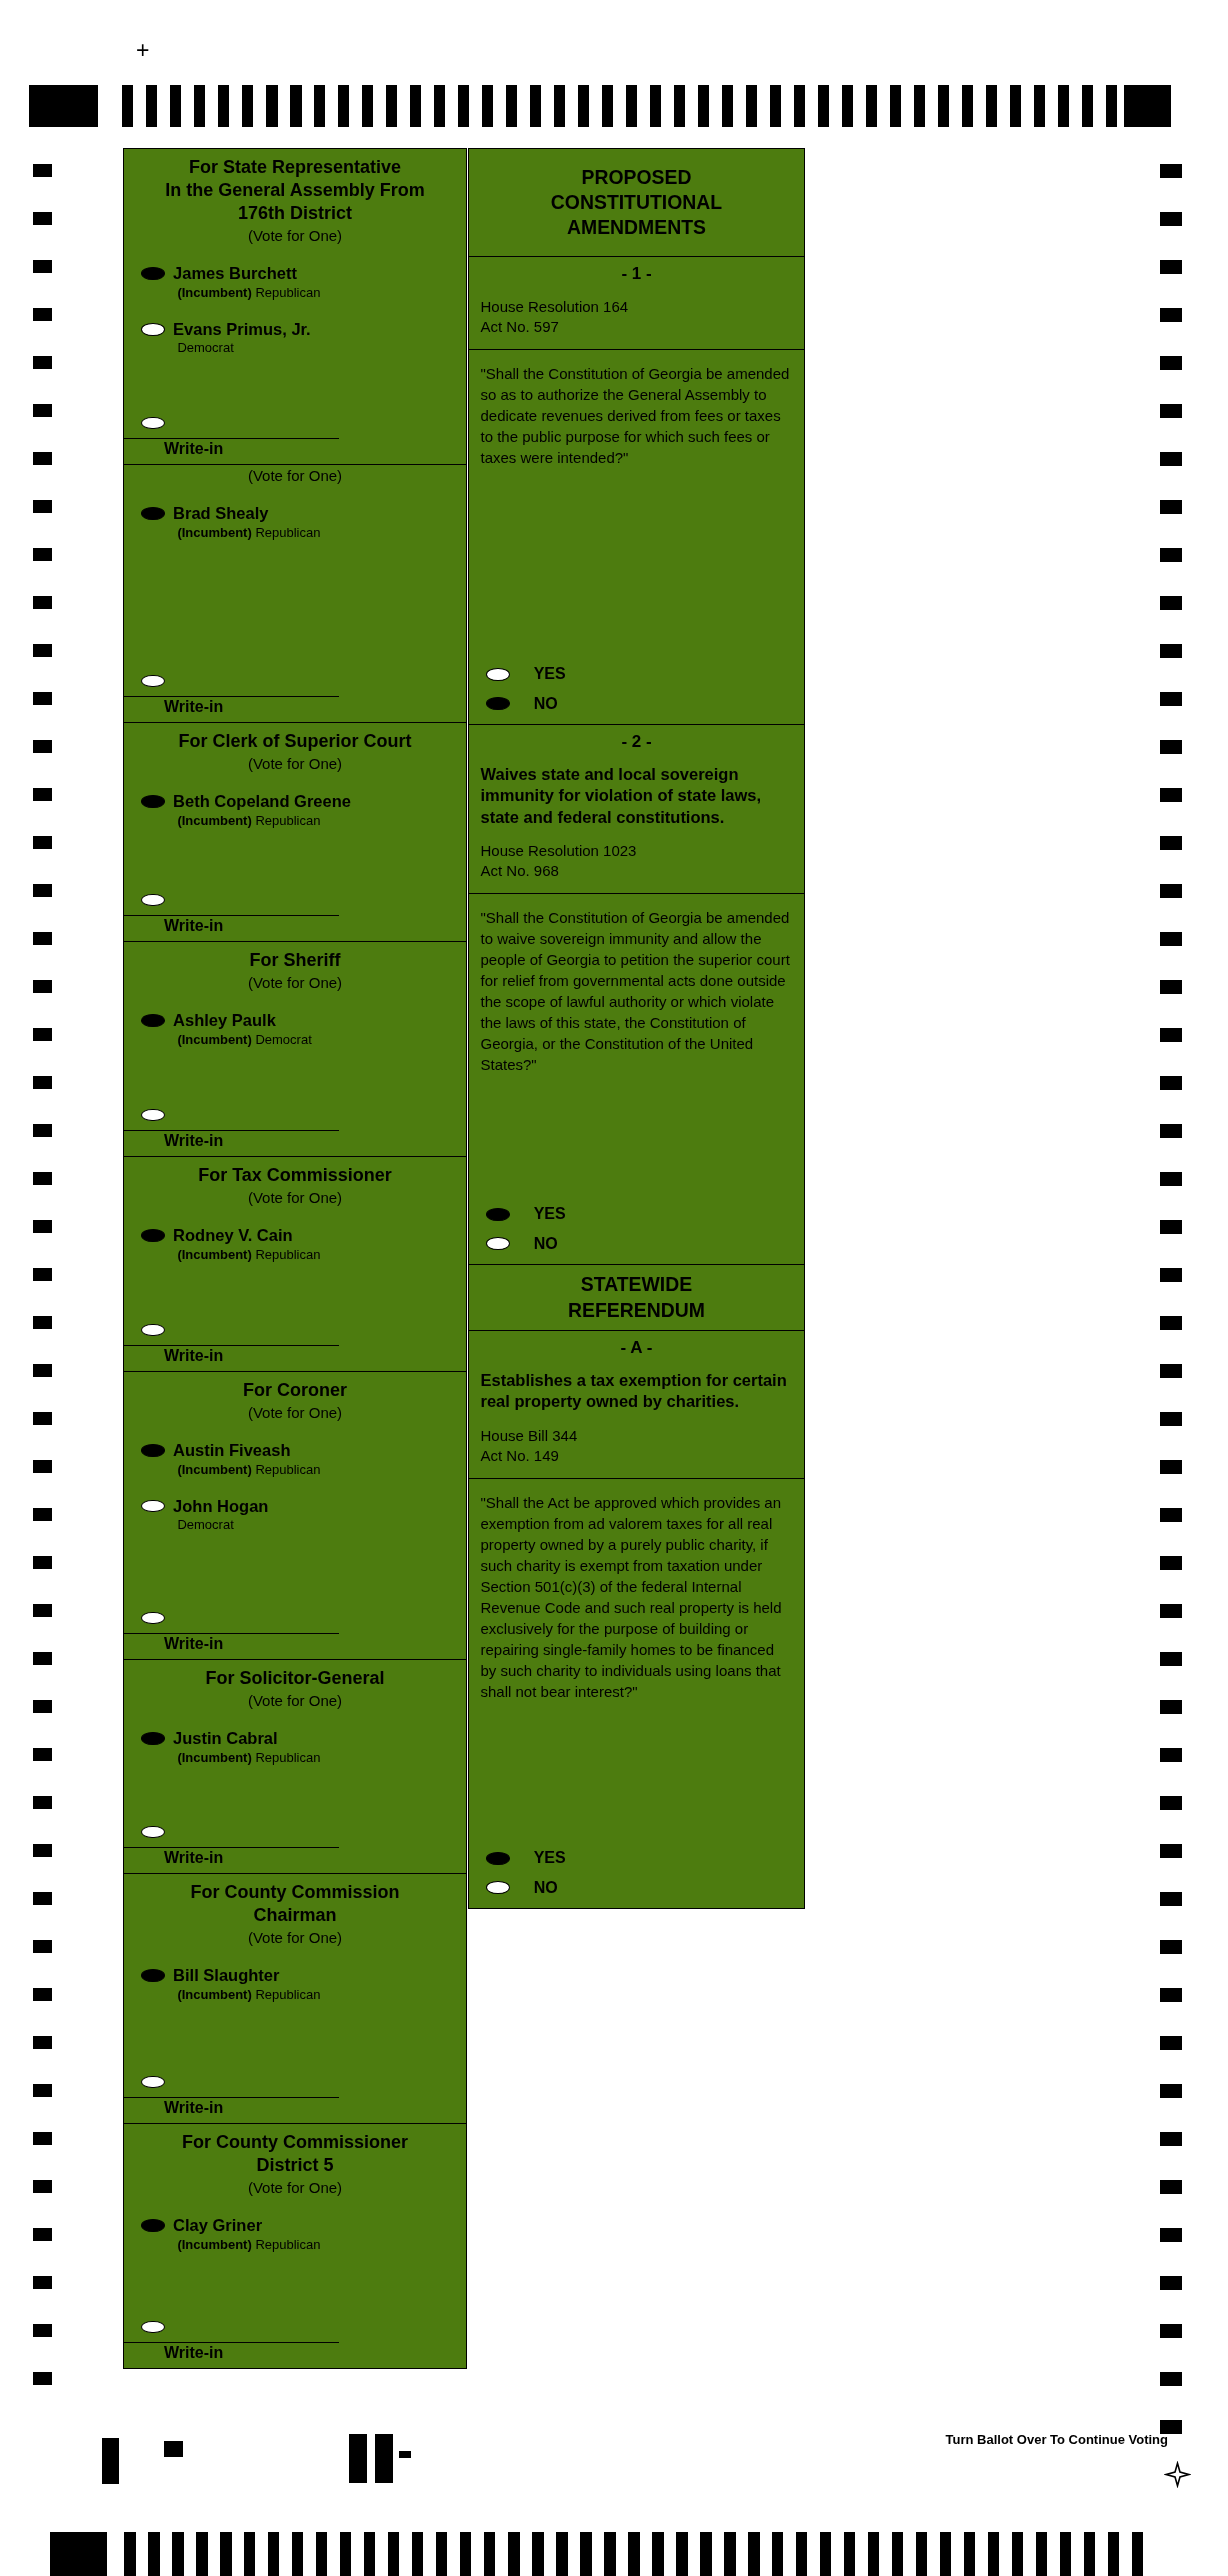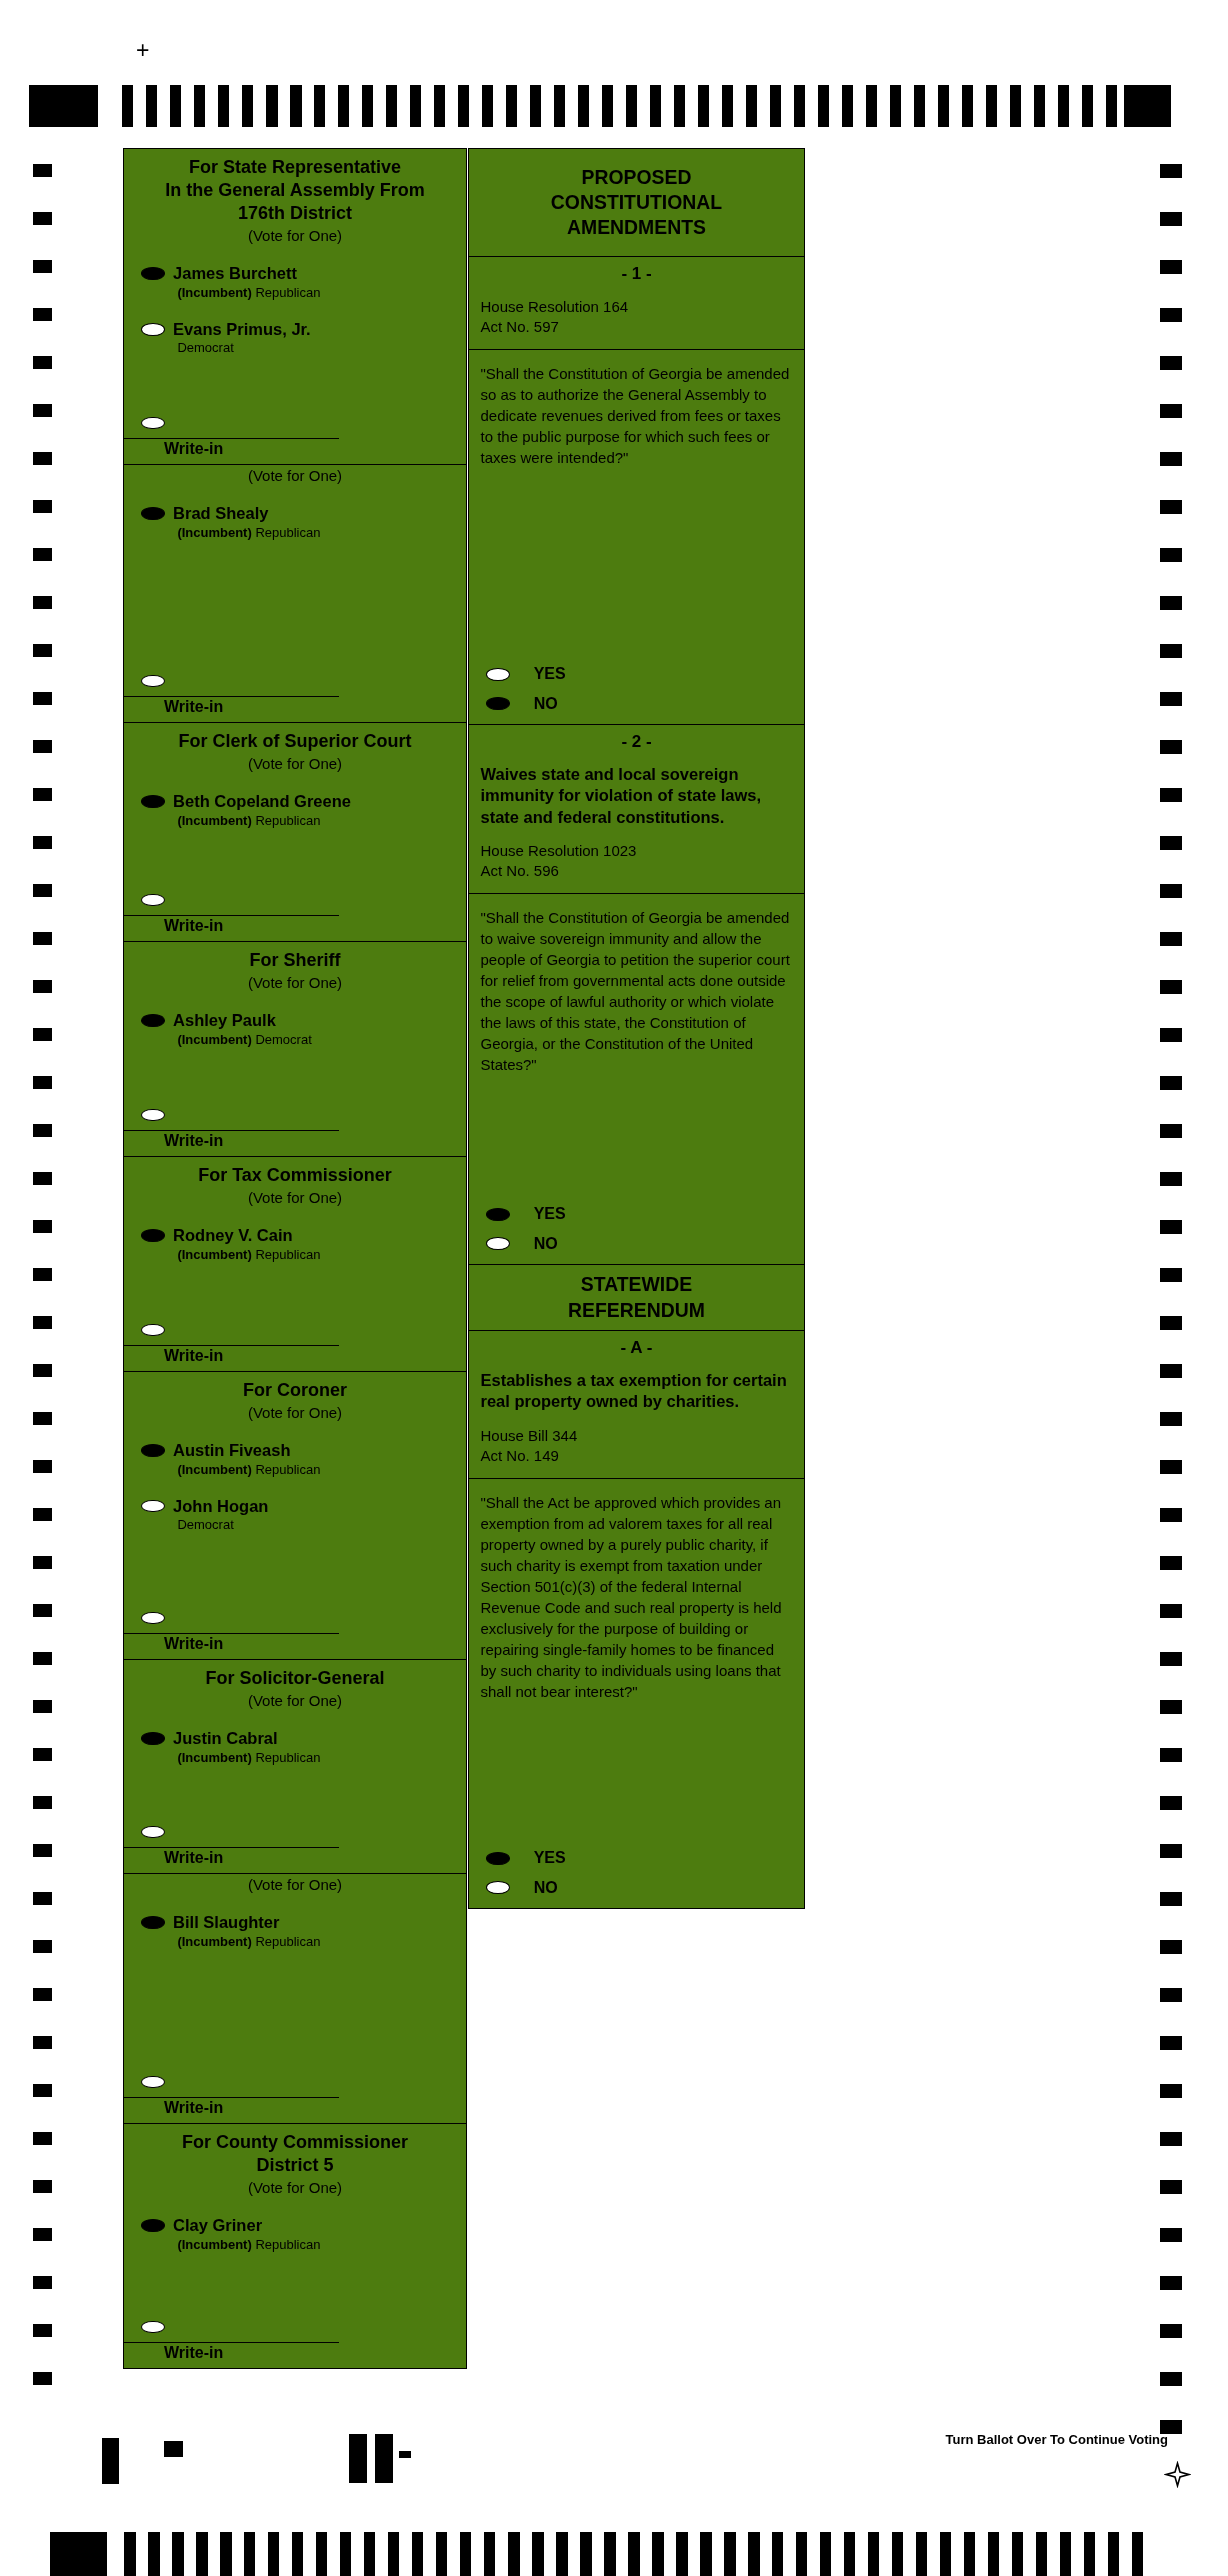--- a/index.html
+++ b/index.html
@@ -225,20 +225,22 @@
         </div>
       </div>
       <div class="writein">
         <span class="oval"></span>
         <div class="writein-line"></div>
         <div class="writein-label">Write-in</div>
       </div>
     </section>
 
     <section class="box contest" style="height:250px">
+      <div class="c-title">For County Commission
+Chairman</div>
       <div class="c-vote">(Vote for One)</div>
       <div class="cand">
         <span class="oval filled"></span>
         <div class="cand-info">
           <div class="cand-name">Bill Slaughter</div>
           <div class="cand-detail"><span class="inc">(Incumbent)</span> <span>Republican</span></div>
         </div>
       </div>
       <div class="writein">
         <span class="oval"></span>
@@ -288,21 +290,21 @@
           <span class="oval filled"></span>
           <span class="choice-label">NO</span>
         </div>
       </div>
     </section>
 
     <section class="box measure" style="height:540px">
       <div class="m-number">- 2 -</div>
       <div class="m-summary">Waives state and local sovereign immunity for violation of state laws, state and federal constitutions.</div>
       <div class="m-ref">House Resolution 1023
-Act No. 596</div>
+Act No. 968</div>
       <div class="m-divider"></div>
       <div class="m-question">"Shall the Constitution of Georgia be amended to waive sovereign immunity and allow the people of Georgia to petition the superior court for relief from governmental acts done outside the scope of lawful authority or which violate the laws of this state, the Constitution of Georgia, or the Constitution of the United States?"</div>
       <div class="m-choices">
         <div class="choice">
           <span class="oval filled"></span>
           <span class="choice-label">YES</span>
         </div>
         <div class="choice">
           <span class="oval"></span>
           <span class="choice-label">NO</span>

